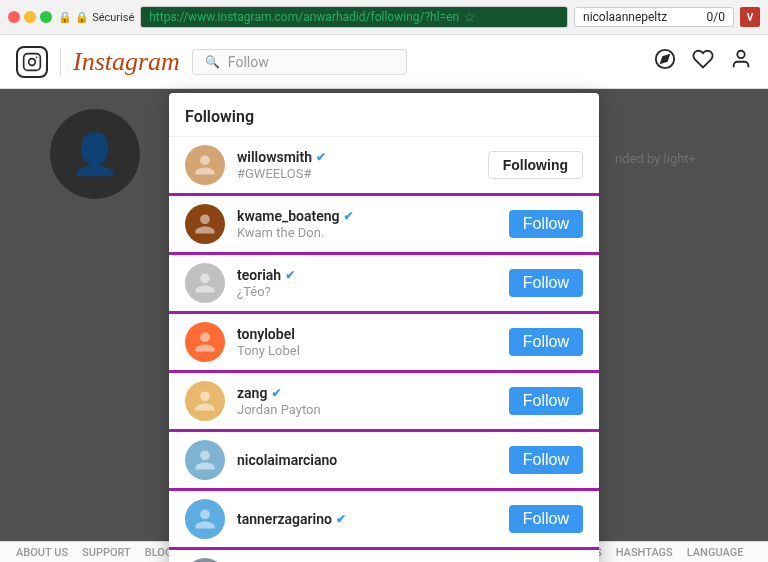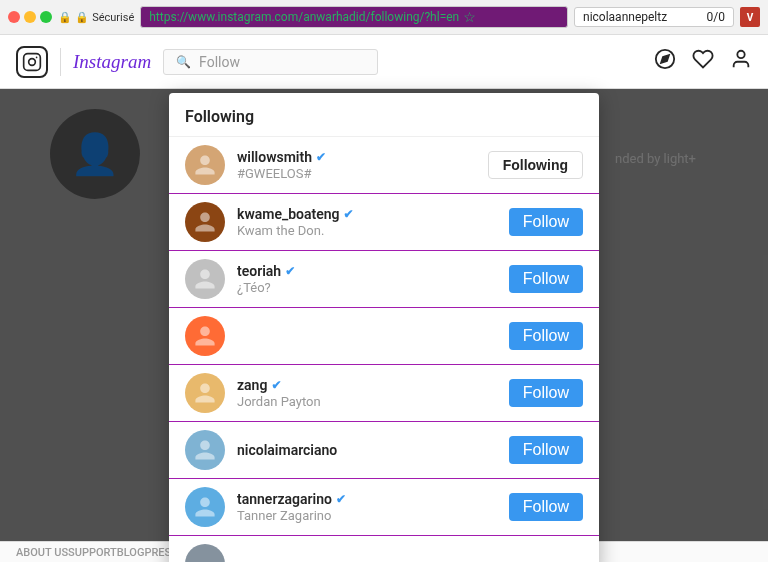--- a/index.html
+++ b/index.html
@@ -32,21 +32,21 @@
     .btn-close { background: #ff5f57; }
     .btn-min { background: #ffbd2e; }
     .btn-max { background: #28c940; }
     .browser-lock {
       display: flex; align-items: center; gap: 4px;
       color: #333; font-size: 11px;
     }
     .lock-icon { color: #27ae60; font-size: 11px; }
     .browser-url {
       flex: 1;
-      background: #701a75;
+      background: #14532d;
       border: 1px solid #ccc;
       border-radius: 3px;
       padding: 2px 8px;
       font-size: 12px;
       color: #333;
       display: flex; align-items: center;
     }
     .browser-url span { color: #27ae60; }
     .browser-star { color: #aaa; font-size: 14px; margin-left: 4px; }
     .browser-ext {
@@ -82,24 +82,24 @@
       border: 2px solid #262626;
       border-radius: 8px;
       width: 32px; height: 32px;
       display: flex; align-items: center; justify-content: center;
       font-size: 18px;
     }
     .ig-divider {
       width: 1px; height: 28px; background: #dbdbdb;
     }
     .ig-logo-text {
-      font-size: 19px;
+      font-size: 26px;
       font-family: 'Billabong', cursive, Georgia, serif;
       font-style: italic;
-      color: #6d28d9;
+      color: #c2410c;
       font-weight: 400;
     }
     .ig-search {
       flex: 1;
       max-width: 215px;
       background: #fafafa;
       border: 1px solid #dbdbdb;
       border-radius: 3px;
       padding: 4px 12px;
       display: flex; align-items: center; gap: 8px;
@@ -174,21 +174,21 @@
       overflow-y: auto;
       flex: 1;
     }
     .modal-body::-webkit-scrollbar { width: 4px; }
     .modal-body::-webkit-scrollbar-thumb { background: #ccc; border-radius: 2px; }
 
     .user-row {
       display: flex;
       align-items: center;
       padding: 8px 16px;
-      border-bottom: 1px solid #a21caf;
+      border-bottom: 3px solid #a21caf;
       gap: 12px;
     }
     .user-avatar {
       width: 40px; height: 40px; border-radius: 50%;
       background: #ccc; flex-shrink: 0;
       overflow: hidden; display: flex; align-items: center; justify-content: center;
       font-size: 18px; color: #888;
     }
     .user-avatar.avatar-1 { background: #d4a574; }
     .user-avatar.avatar-2 { background: #8b4513; }
@@ -238,21 +238,21 @@
 
     
     .ig-footer {
       background: #fafafa;
       border-top: 1px solid #dbdbdb;
       padding: 4px 16px;
       font-size: 11px;
       color: #999;
     }
     .footer-links {
-      display: flex; gap: 0; flex-wrap: wrap; margin-bottom: 2px;
+      display: flex; gap: 14px; flex-wrap: wrap; margin-bottom: 2px;
     }
     .footer-link {
       color: #999; text-decoration: none; text-transform: uppercase;
       font-size: 11px; font-weight: 500;
     }
     .footer-copy { font-size: 11px; color: #999; }
   </style>
 </head>
 <body>
 
@@ -368,20 +368,25 @@
     </div>
     <button class="follow-btn">Follow</button>
   </div>
           <div class="user-row">
     <div class="user-avatar avatar-4">
       <svg width="24" height="24" viewBox="0 0 24 24" fill="rgba(255,255,255,0.5)" stroke="none">
         <path d="M12 12c2.7 0 4.8-2.1 4.8-4.8S14.7 2.4 12 2.4 7.2 4.5 7.2 7.2 9.3 12 12 12zm0 2.4c-3.2 0-9.6 1.6-9.6 4.8v2.4h19.2v-2.4c0-3.2-6.4-4.8-9.6-4.8z"></path>
       </svg>
     </div>
     <div class="user-info">
+      <div class="user-username">
+        <span>tonylobel</span>
+
+      </div>
+      <div class="user-fullname">Tony Lobel</div>
     </div>
     <button class="follow-btn">Follow</button>
   </div>
           <div class="user-row">
     <div class="user-avatar avatar-5">
       <svg width="24" height="24" viewBox="0 0 24 24" fill="rgba(255,255,255,0.5)" stroke="none">
         <path d="M12 12c2.7 0 4.8-2.1 4.8-4.8S14.7 2.4 12 2.4 7.2 4.5 7.2 7.2 9.3 12 12 12zm0 2.4c-3.2 0-9.6 1.6-9.6 4.8v2.4h19.2v-2.4c0-3.2-6.4-4.8-9.6-4.8z"></path>
       </svg>
     </div>
     <div class="user-info">
@@ -411,21 +416,20 @@
     <div class="user-avatar avatar-7">
       <svg width="24" height="24" viewBox="0 0 24 24" fill="rgba(255,255,255,0.5)" stroke="none">
         <path d="M12 12c2.7 0 4.8-2.1 4.8-4.8S14.7 2.4 12 2.4 7.2 4.5 7.2 7.2 9.3 12 12 12zm0 2.4c-3.2 0-9.6 1.6-9.6 4.8v2.4h19.2v-2.4c0-3.2-6.4-4.8-9.6-4.8z"></path>
       </svg>
     </div>
     <div class="user-info">
       <div class="user-username">
         <span>tannerzagarino</span>
         <span class="verified-badge">✔</span>
       </div>
-      <div class="user-fullname">Tanner Zagarino</div>
     </div>
     <button class="follow-btn">Follow</button>
   </div>
           <div class="user-row">
     <div class="user-avatar avatar-8">
       
     </div>
 
   </div>
         </div>

